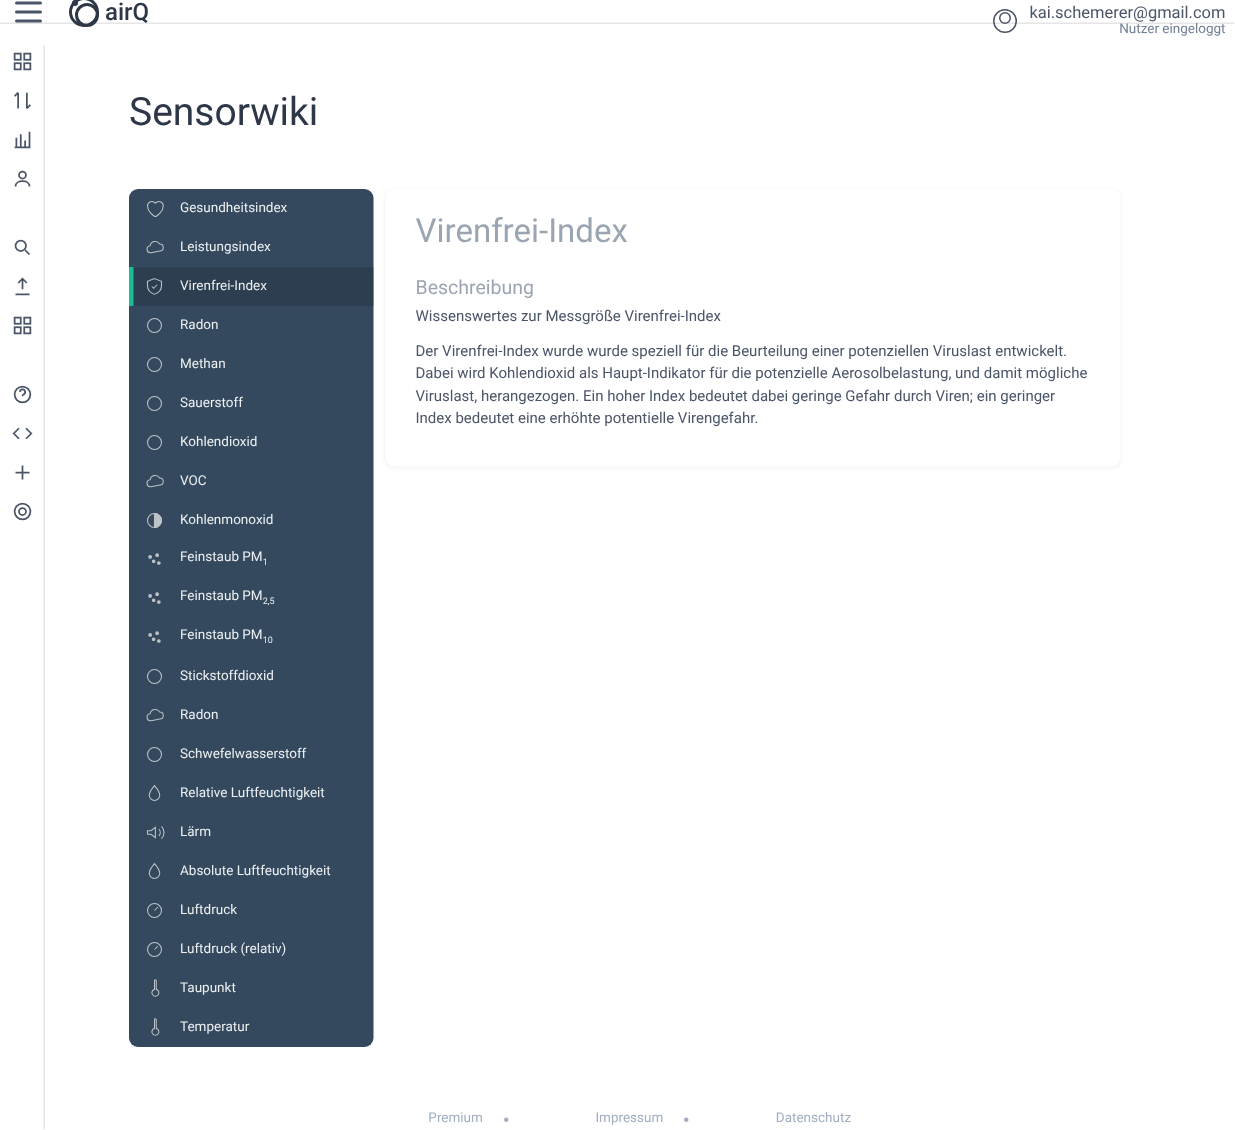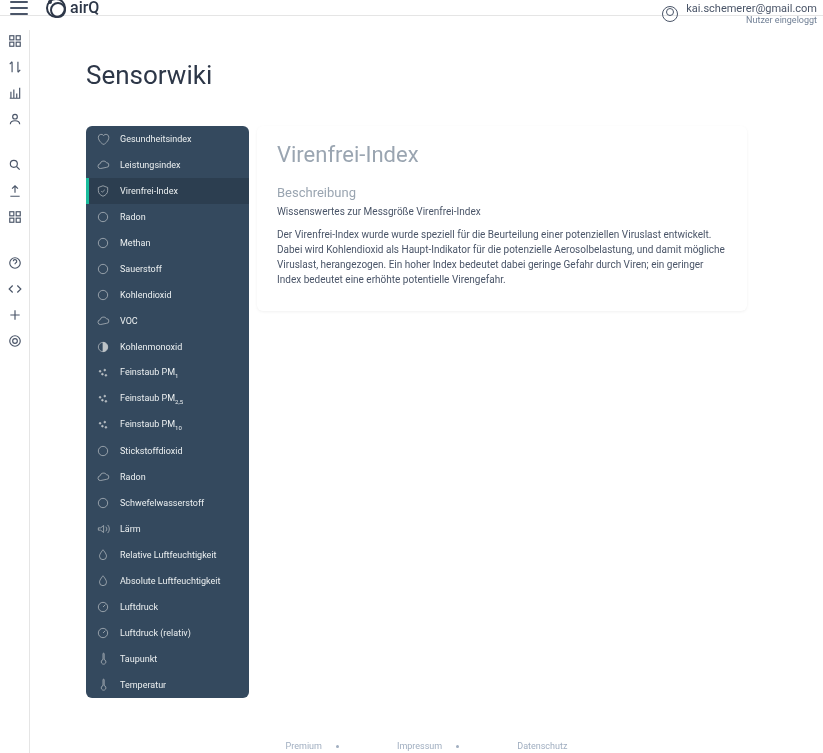--- a/index.html
+++ b/index.html
@@ -415,32 +415,32 @@
           <span class="sidebar-icon">
             <svg viewBox="0 0 24 24">
               <circle cx="12" cy="12" r="8"></circle>
             </svg>
           </span>
           <span class="sidebar-label">Schwefelwasserstoff</span>
         </div>
         <div class="sidebar-item">
           <span class="sidebar-icon">
             <svg viewBox="0 0 24 24">
+              <path d="M12 3s6 7 6 11a6 6 0 0 1-12 0c0-4 6-11 6-11z"></path>
+            </svg>
+          </span>
+          <span class="sidebar-label">Relative Luftfeuchtigkeit</span>
+        </div>
+        <div class="sidebar-item">
+          <span class="sidebar-icon">
+            <svg viewBox="0 0 24 24">
               <path d="M4 10v4h4l5 4V6l-5 4H4zM17 8a6 6 0 0 1 0 8M20 5a10 10 0 0 1 0 14"></path>
             </svg>
           </span>
           <span class="sidebar-label">Lärm</span>
-        </div>
-        <div class="sidebar-item">
-          <span class="sidebar-icon">
-            <svg viewBox="0 0 24 24">
-              <path d="M12 3s6 7 6 11a6 6 0 0 1-12 0c0-4 6-11 6-11z"></path>
-            </svg>
-          </span>
-          <span class="sidebar-label">Relative Luftfeuchtigkeit</span>
         </div>
         <div class="sidebar-item">
           <span class="sidebar-icon">
             <svg viewBox="0 0 24 24">
               <path d="M12 3s6 7 6 11a6 6 0 0 1-12 0c0-4 6-11 6-11z"></path>
             </svg>
           </span>
           <span class="sidebar-label">Absolute Luftfeuchtigkeit</span>
         </div>
         <div class="sidebar-item">

